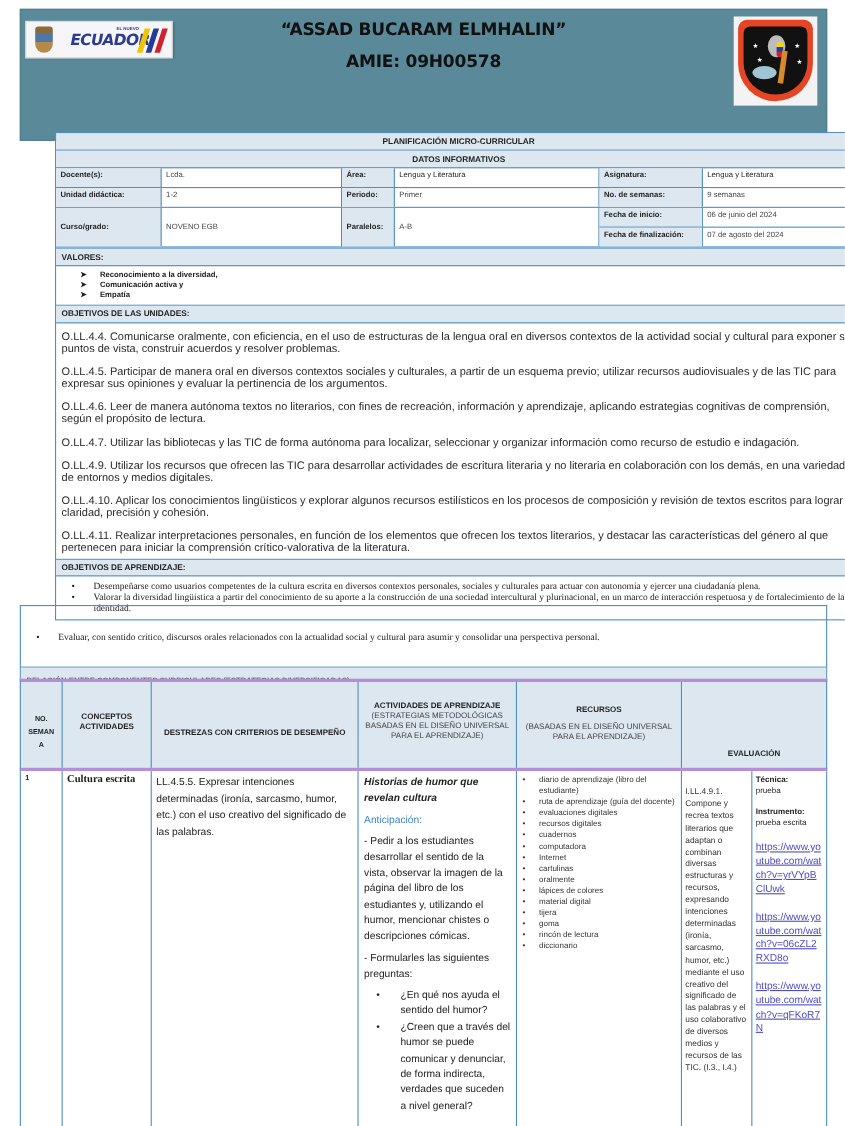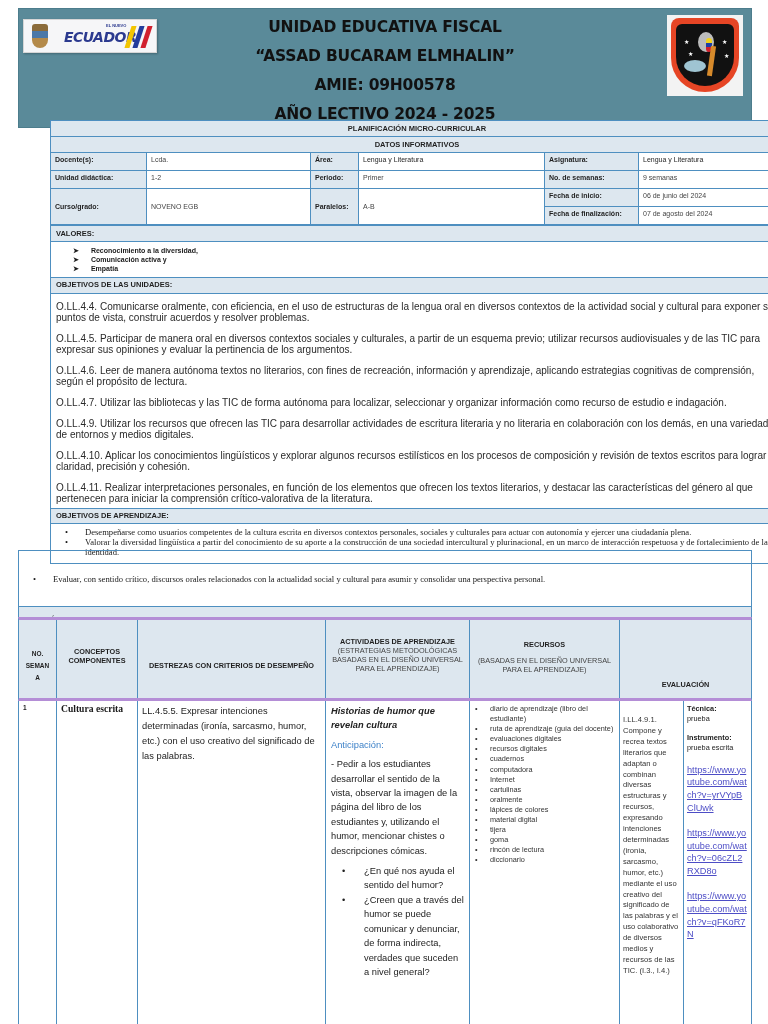--- a/index.html
+++ b/index.html
@@ -107,24 +107,22 @@
     <div class="shield"></div>
     <div class="small">EL NUEVO</div>
     <div class="word">ECUADOR</div>
     <div class="stripes">
       <span style="left:2px;background:#f2c500"></span>
       <span style="left:10px;background:#233c9c"></span>
       <span style="left:18px;background:#d1202e"></span>
     </div>
   </div>
   <div class="titles">
-    <div>UNIDAD EDUCATIVA FISCAL</div>
     <div>“ASSAD BUCARAM ELMHALIN”</div>
     <div>AMIE: 09H00578</div>
-    <div>AÑO LECTIVO 2024 - 2025</div>
   </div>
   <div class="logo-right">
     <div class="crest">
       <div class="crest-inner">
         <div class="face"></div>
         <div class="flag"></div>
         <div class="torch"></div>
         <div class="wave"></div>
         <span class="star" style="left:8px;top:14px">★</span>
         <span class="star" style="left:46px;top:14px">★</span>
@@ -215,21 +213,21 @@
   <div class="col" style="left:0;width:38px;">
     <div class="hdr-txt" style="top:28px;font-size:6.5px;line-height:12px;">
       <div>NO.</div>
       <div>SEMAN</div>
       <div>A</div>
     </div>
   </div>
   <div class="col" style="left:38px;width:81px;">
     <div class="hdr-txt" style="top:27px;">
       <div>CONCEPTOS</div>
-      <div>COMPONENTES</div>
+      <div>ACTIVIDADES</div>
     </div>
   </div>
   <div class="col" style="left:119px;width:188px;">
     <div class="hdr-txt" style="top:41px;">DESTREZAS CON CRITERIOS DE DESEMPEÑO</div>
   </div>
   <div class="col" style="left:307px;width:144px;">
     <div class="hdr-txt" style="top:17px;">
       <div>ACTIVIDADES DE APRENDIZAJE</div>
       <div class="hdr-sub">(ESTRATEGIAS METODOLÓGICAS</div>
       <div class="hdr-sub">BASADAS EN EL DISEÑO UNIVERSAL</div>
@@ -271,20 +269,21 @@
     <div style="font-family:'Liberation Serif',serif;font-weight:bold;font-size:9.6px;padding:2px 4px;">Cultura escrita</div>
   </div>
   <div class="gcol" style="left:119px;width:188px;">
     <div class="destreza">LL.4.5.5. Expresar intenciones determinadas (ironía, sarcasmo, humor, etc.) con el uso creativo del significado de las palabras.</div>
   </div>
   <div class="gcol" style="left:307px;width:144px;">
     <div class="activ">
       <div class="title">Historias de humor que revelan cultura</div>
       <div class="phase">Anticipación:</div>
       <p>- Pedir a los estudiantes desarrollar el sentido de la vista, observar la imagen de la página del libro de los estudiantes y, utilizando el humor, mencionar chistes o descripciones cómicas.</p>
+      <p style="margin-bottom:4px;">- Formularles las siguientes preguntas:</p>
       <ul>
         <li>¿En qué nos ayuda el sentido del humor?</li>
         <li>¿Creen que a través del humor se puede comunicar y denunciar, de forma indirecta, verdades que suceden a nivel general?</li>
       </ul>
     </div>
   </div>
   <div class="gcol" style="left:451px;width:150px;">
     <ul class="recursos">
       <li>diario de aprendizaje (libro del estudiante)</li>
       <li>ruta de aprendizaje (guía del docente)</li>

